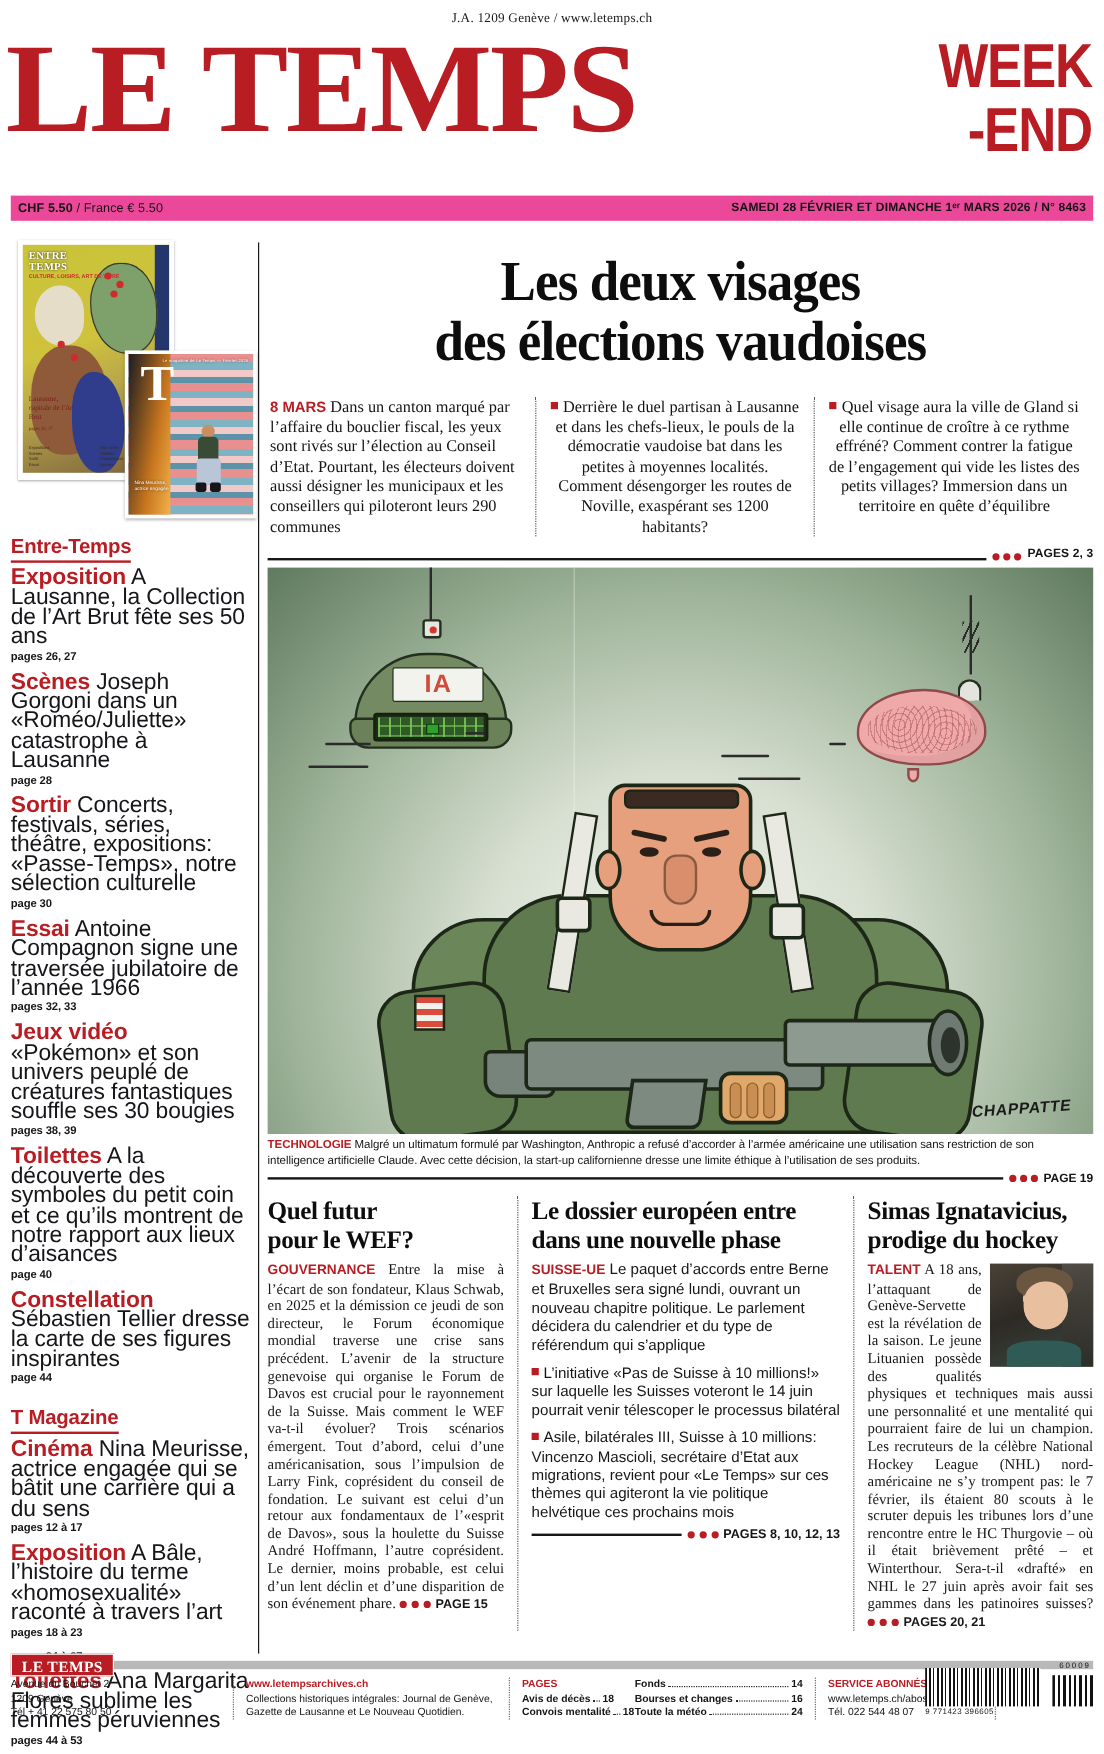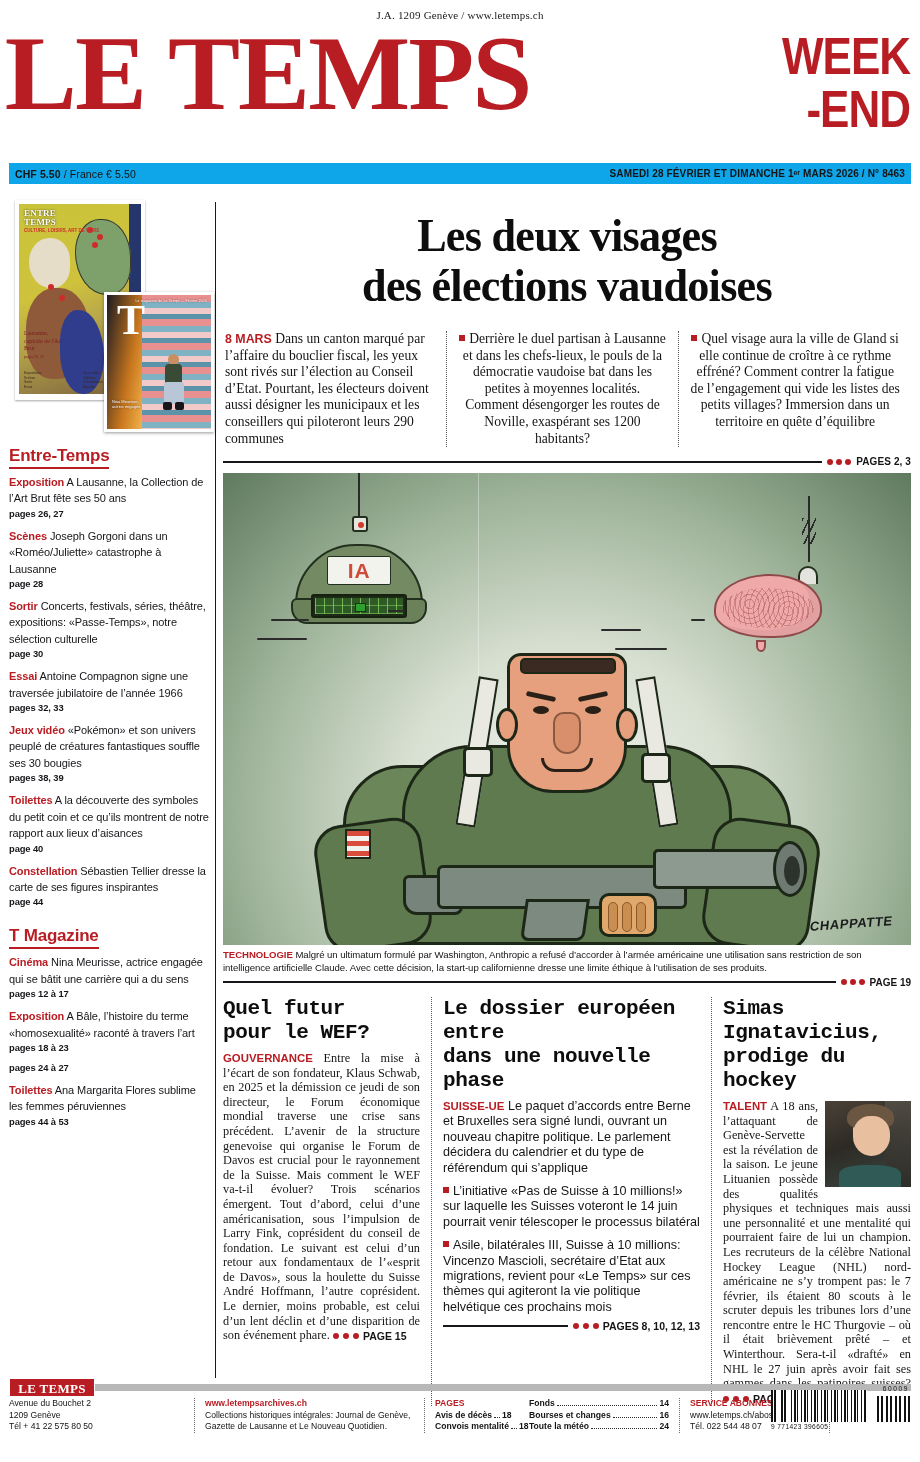--- a/index.html
+++ b/index.html
@@ -32,21 +32,21 @@
     position:absolute; right:10px; top:6px;
     font-family:"Liberation Sans", sans-serif;
     font-weight:700; font-size:44px; line-height:45px;
     color:#b81d23; text-align:right; letter-spacing:-1px;
     transform: scaleY(1.18); transform-origin: top right;
   }
 
   
   .pricebar {
     position:absolute; left:9px; right:9px; top:163px; height:21px;
-    background:#0ea5e9; display:flex; align-items:center;
+    background:#ec4899; display:flex; align-items:center;
     justify-content:space-between; padding:0 6px;
     font-size:10.5px; letter-spacing:.1px;
   }
   .pricebar .left b { font-weight:700; }
   .pricebar .right { font-weight:700; font-size:10px; letter-spacing:.15px; }
 
   
   .body-wrap { position:absolute; left:9px; right:9px; top:196px; bottom:80px; }
 
   .col-left { position:absolute; left:0; top:0; width:200px; bottom:0; }
@@ -148,21 +148,21 @@
   
   .sec-head {
     color:#b81d23; font-weight:700; font-size:17px; line-height:20px;
     border-bottom:2px solid #b81d23; display:inline-block;
     margin:10px 0 5px 0; padding-bottom:1px; letter-spacing:-.2px;
   }
   .sec-head.t-mag { }
   .side-item { margin-bottom:9px; }
   .side-item .kicker { color:#b81d23; font-weight:700; }
   .side-item .txt {
-    font-size:11px; line-height:16.4px; letter-spacing:-.1px; color:#16161a;
+    font-size:19px; line-height:16.4px; letter-spacing:-.1px; color:#16161a;
   }
   .side-item .pg {
     font-size:9.4px; font-weight:700; color:#16161a; margin-top:1px; letter-spacing:-.1px;
   }
 
   
   .lead-head {
     font-family:"Liberation Serif", serif; font-weight:700;
     font-size:47px; line-height:50px; text-align:center;
     letter-spacing:-.8px; color:#0d0d0d; margin:14px 0 0 0;
@@ -174,21 +174,21 @@
   .lead-col {
     flex:1; font-family:"Liberation Serif", serif;
     font-size:13.6px; line-height:16.6px; padding:0 11px; color:#141414;
     text-align:left;
   }
   .lead-col.c1 { padding-left:2px; }
   .lead-col.c2, .lead-col.c3 { border-left:1px dotted #5a5a5a;text-align:center; }
   .lead-col .date-kick { color:#b81d23; font-weight:700; font-family:"Liberation Sans", sans-serif; font-size:12.4px; }
   .sq { display:inline-block; width:6px; height:6px; background:#b81d23; margin-right:4px; vertical-align:2px; }
   .rule-ref {
-    display:flex; align-items:center; gap:5px; margin-top:9px;
+    display:flex; align-items:flex-end; gap:5px; margin-top:9px;
   }
   .rule-ref .line { flex:1; height:2px; background:#16161a; }
   .rule-ref .dots { display:flex; gap:3px; }
   .rule-ref .dots i { width:6px; height:6px; border-radius:50%; background:#b81d23; display:block; }
   .rule-ref .ref { font-size:10px; font-weight:700; letter-spacing:.1px; }
 
   
   .cartoon-head {
     font-weight:700; font-size:22.5px; line-height:26px; margin-top:13px;
     letter-spacing:-.4px; color:#0d0d0d;
@@ -215,21 +215,21 @@
   }
   .helmet .pcb {
     position:absolute; left:2px; top:2px; right:2px; bottom:2px;
     background:
       repeating-linear-gradient(90deg, rgba(126,200,90,.85) 0 1.5px, transparent 1.5px 9px),
       repeating-linear-gradient(0deg, rgba(126,200,90,.6) 0 1.5px, transparent 1.5px 8px),
       #2f5a25;
   }
   .helmet .chip { position:absolute; left:42px; top:7px; width:11px; height:9px; background:#2ea02e; border:1px solid #0f3a0f; }
   .helmet .label {
-    position:absolute; left:32px; top:24px; width:64px; height:29px;
+    position:absolute; left:32px; top:24px; width:76px; height:29px;
     background:#f3f3ee; border:1.5px solid #23301f; border-radius:2px;
     color:#d14a3a; font-weight:700; font-size:21px; line-height:27px;
     text-align:center; letter-spacing:1px;
   }
   .helmet .hook {
     position:absolute; left:57px; top:-16px; width:16px; height:16px;
     background:#e6e6e0; border:2px solid #23301f; border-radius:3px;
   }
   .helmet .hook:after { content:""; position:absolute; left:4px; top:4px; width:6px; height:6px; border-radius:50%; background:#d1392c; }
   .helmet .wire { position:absolute; left:63px; top:-70px; width:2px; height:56px; background:#2a2a2a; }
@@ -370,21 +370,21 @@
   }
   .cart-rule .line { flex:1; height:2px; background:#16161a; }
 
   
   .bottom-row { display:flex; margin-top:9px; }
   .bcol { font-family:"Liberation Serif", serif; }
   .bcol.b1 { width:208px; padding-right:11px; }
   .bcol.b2 { width:280px; padding:0 11px; border-left:1px dotted #5a5a5a; font-family:"Liberation Sans", sans-serif; }
   .bcol.b3 { flex:1; padding-left:11px; border-left:1px dotted #5a5a5a; }
   .bhead {
-    font-family:Liberation Mono, monospace; font-weight:700;
+    font-family:Liberation Serif, serif; font-weight:700;
     font-size:21px; line-height:24px; letter-spacing:-.4px; color:#0d0d0d;
     margin-bottom:6px;
   }
   .btext { font-size:12.3px; line-height:14.6px; text-align:justify; color:#161616; }
   .bcol.b2 .btext { font-size:12.6px; line-height:15.4px; text-align:left; }
   .bkick { color:#b81d23; font-weight:700; font-family:"Liberation Sans", sans-serif; font-size:11.4px; }
   .bullet-p { margin-top:8px; }
   .hockey-photo {
     float:right; width:86px; height:86px; margin:2px 0 3px 7px;
     background:

